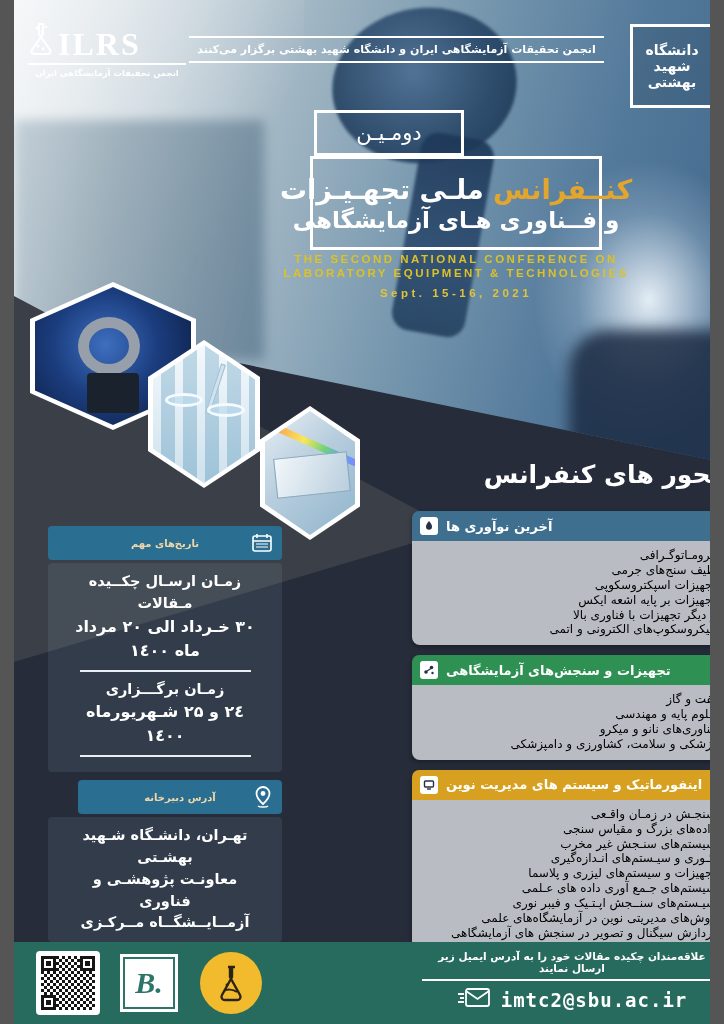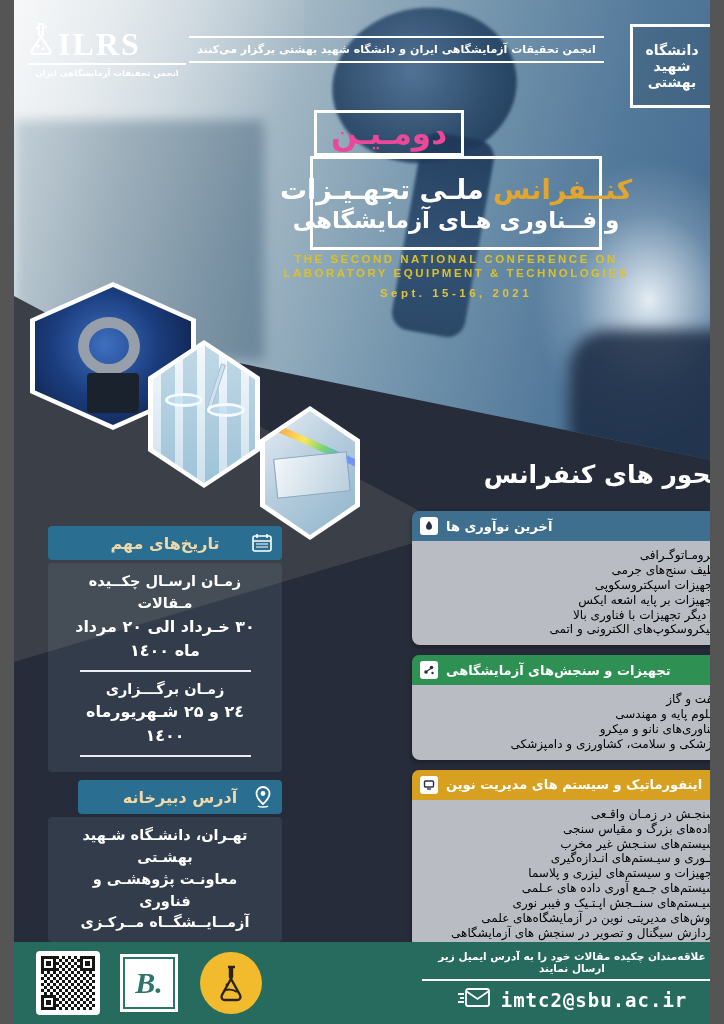--- a/index.html
+++ b/index.html
@@ -37,21 +37,21 @@
   .ilrs-rule { border-bottom:2.5px solid #fff; margin-top:3px; }
   .ilrs-sub { font-size:8.5px; text-align:center; margin-top:3px; font-weight:bold; }
   .sbu-logo { position:absolute; left:616px; top:24px; width:84px; height:84px;
     border:3px solid #fff; background:rgba(20,42,62,.18); display:flex; flex-direction:column;
     align-items:center; justify-content:center; color:#fff; font-weight:bold; line-height:1.15; }
   .sbu-logo span { font-size:14px; letter-spacing:1px; }
 
   
   .t1-box { position:absolute; left:300px; top:110px; width:150px; height:46px; border:3px solid #fff;
     display:flex; align-items:center; justify-content:center; }
-  .t1-box span { color:#ec4899; font-size:31px; font-weight:bold; }
+  .t1-box span { color:#ffffff; font-size:21px; font-weight:normal; }
   .t23-box { position:absolute; left:296px; top:156px; width:292px; height:94px; border:3px solid #fff;
     display:flex; flex-direction:column; align-items:center; justify-content:center; gap:2px; white-space:nowrap; }
   .t2 { font-size:27px; font-weight:bold; color:#fff; }
   .t2 .gold { color:#e2a52e; }
   .t3 { font-size:23px; font-weight:bold; color:#fff; }
   .en-block { position:absolute; left:266px; top:252px; width:352px; text-align:center; color:#dcc226;
     font-family:"Liberation Sans","DejaVu Sans",sans-serif; font-weight:bold; }
   .en-line { font-size:11.5px; letter-spacing:2.5px; line-height:1.25; }
   .en-date { font-size:11.5px; letter-spacing:3.5px; margin-top:6px; color:#e0c33c; }
 
@@ -84,21 +84,21 @@
   .card-hd { height:30px; display:flex; align-items:center; padding:0 8px; border-radius:7px 7px 0 0; }
   .card-ico { width:18px; height:18px; background:#fff; border-radius:3px; display:flex; align-items:center; justify-content:center; margin-right:8px; flex:0 0 auto; }
   .card-hd span.txt { color:#fff; font-size:13px; font-weight:bold; }
   .card-bd { background:#b9bdc3; border-radius:0 0 8px 8px; padding:7px 10px 8px; text-align:right; }
   .card-line { color:#000000; font-size:12px; line-height:1.24; font-weight:500; }
 
   
   .leftcol { position:absolute; left:34px; top:526px; width:234px; }
   .sec { margin-bottom:8px; }
   .sec-hd { position:relative; height:34px; border-radius:4px; display:flex; align-items:center; justify-content:center; }
-  .sec-hd .txt { font-size:16px; font-weight:bold; color:#f2d8a9; }
+  .sec-hd .txt { font-size:10px; font-weight:bold; color:#f2d8a9; }
   .sec-hd .ico { position:absolute; right:9px; top:50%; transform:translateY(-50%); display:flex; }
   .sec-hd.light .txt { color:#17495f; }
   .sec-bd { background:rgba(150,180,205,.12); border-radius:4px; margin-top:3px; padding:8px 22px; text-align:center; color:#fff; }
   .ln { font-size:14.5px; font-weight:bold; line-height:1.5; }
   .ln.num { font-size:16px; }
   .divider { border-bottom:2px solid #e8eef2; width:90%; margin:7px auto; }
   .url { font-family:"DejaVu Sans Mono",monospace; font-size:18px; font-weight:bold; letter-spacing:2px; color:#fff; }
 
   
   .footer { position:absolute; left:0; top:942px; width:724px; height:82px; background:#276a5e; }

